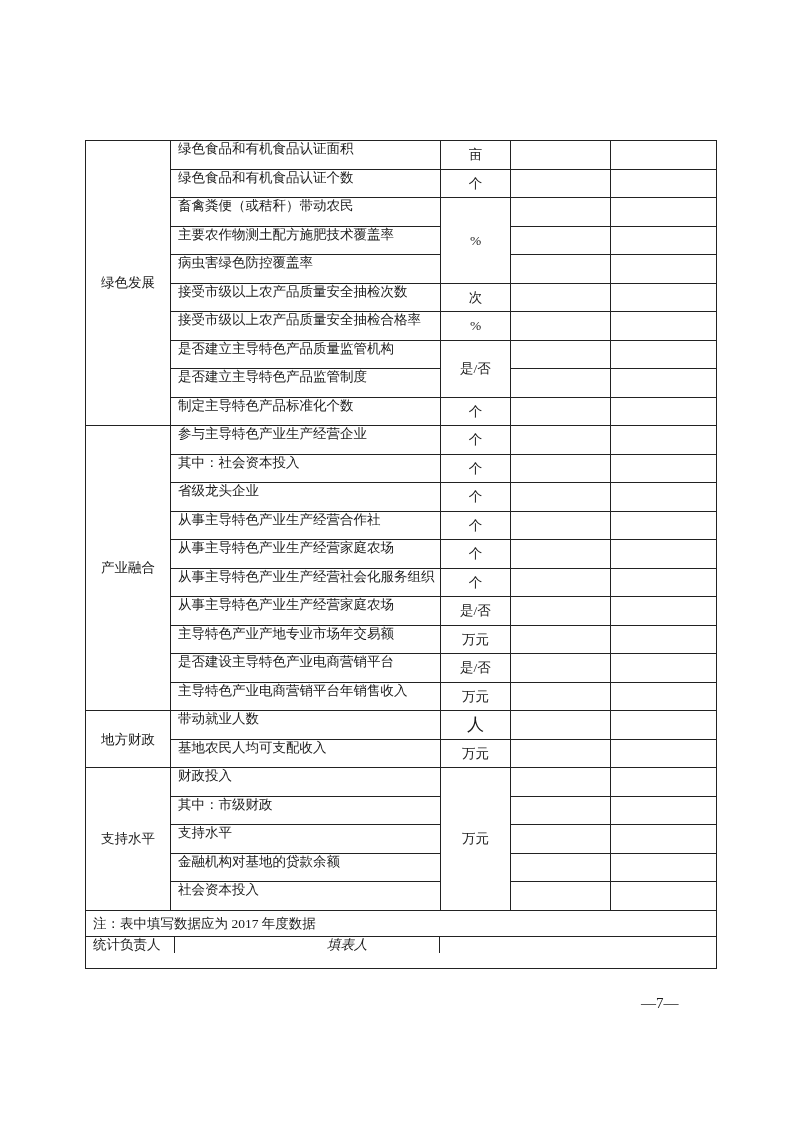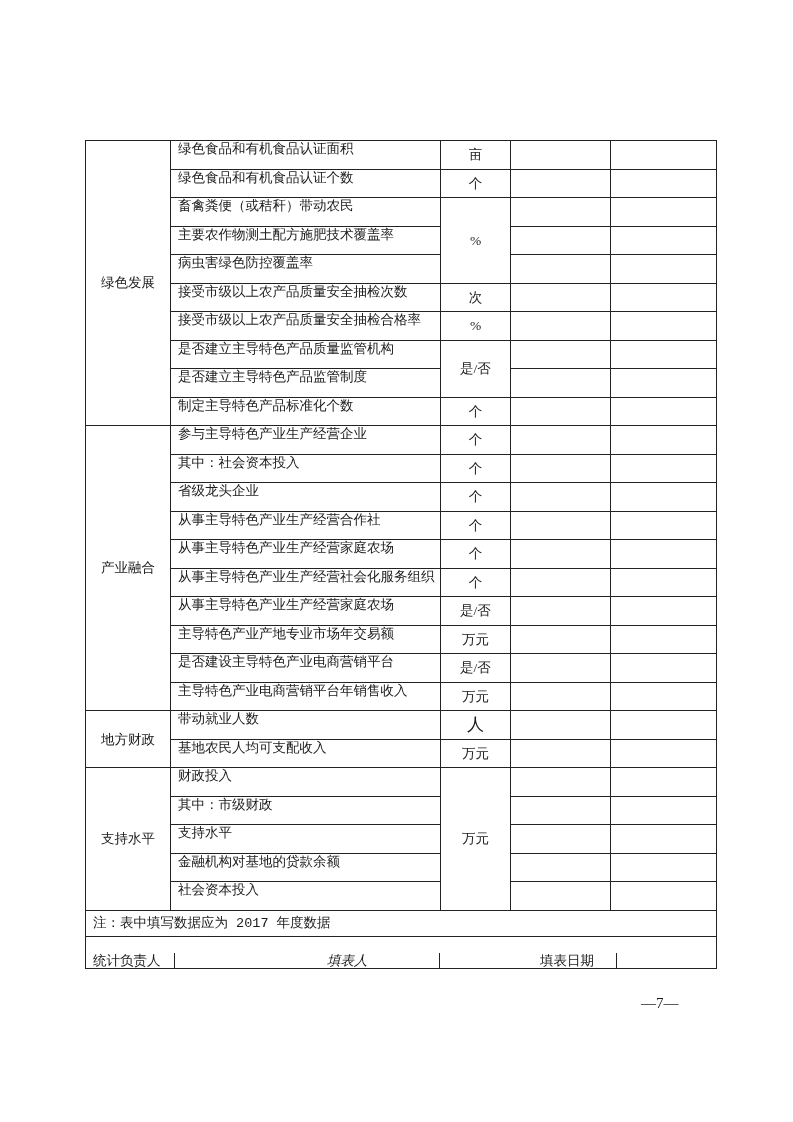--- a/index.html
+++ b/index.html
@@ -29,24 +29,24 @@
     overflow: hidden;
     white-space: nowrap;
   }
   td.cat  { text-align: center; font-size: 14px; }
   td.ind  { text-align: left; padding: 0 4px 12px 7px; }
   td.unit { text-align: center; }
   td.unit.unit-lg { font-size: 17px; }
   td.data { }
   td.note-cell {
     text-align: left; padding: 0 4px 0 7px;
-    height: 34px; font-size: 13.5px; font-family: Liberation Mono, monospace;
+    height: 34px; font-size: 13.5px;
   }
   td.sig-outer { padding: 0; height: 31px; }
-  .sig-flex { display: flex; width: 100%; height: 31px; align-items: flex-end; }
+  .sig-flex { display: flex; width: 100%; height: 31px; align-items: flex-start; }
   .sig-cell {
     border-right: 1px solid #222;
     display: flex; align-items: center;
     font-size: 13.5px;
     padding-left: 7px;
   }
   .sig-cell:last-child { border-right: none; }
   .sig-cell.blank { padding-left: 0; }
   .w-label1 { width: 89px; }
   .w-blank1 { width: 145px; }

